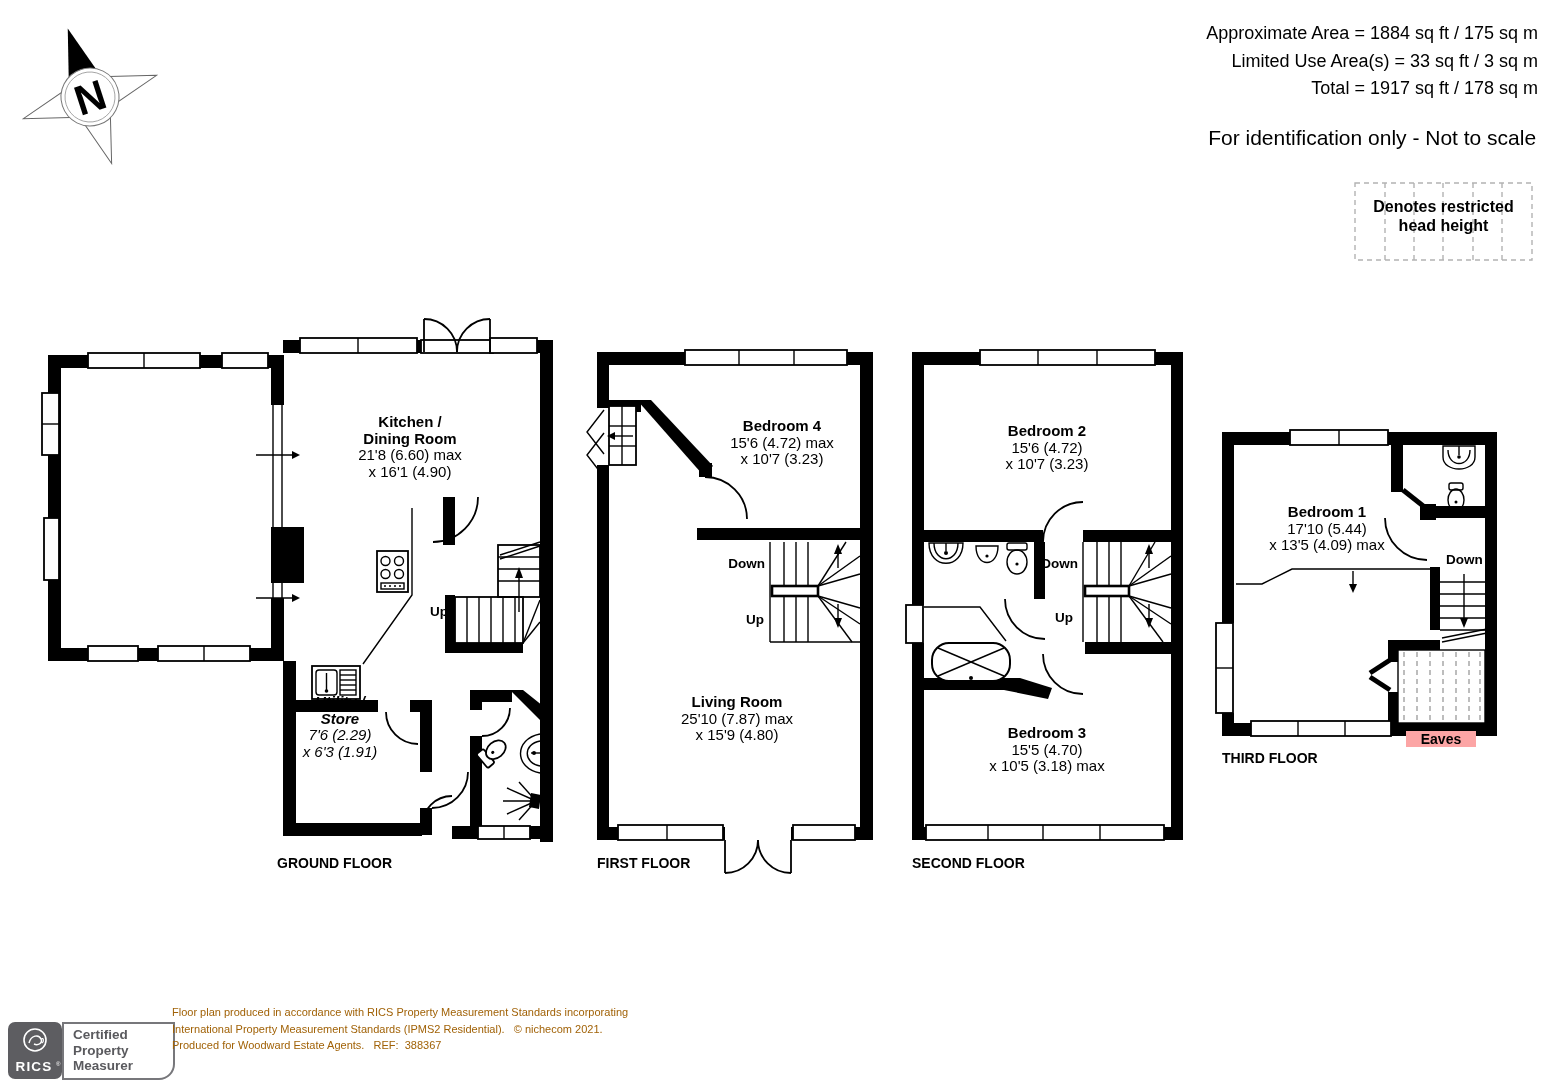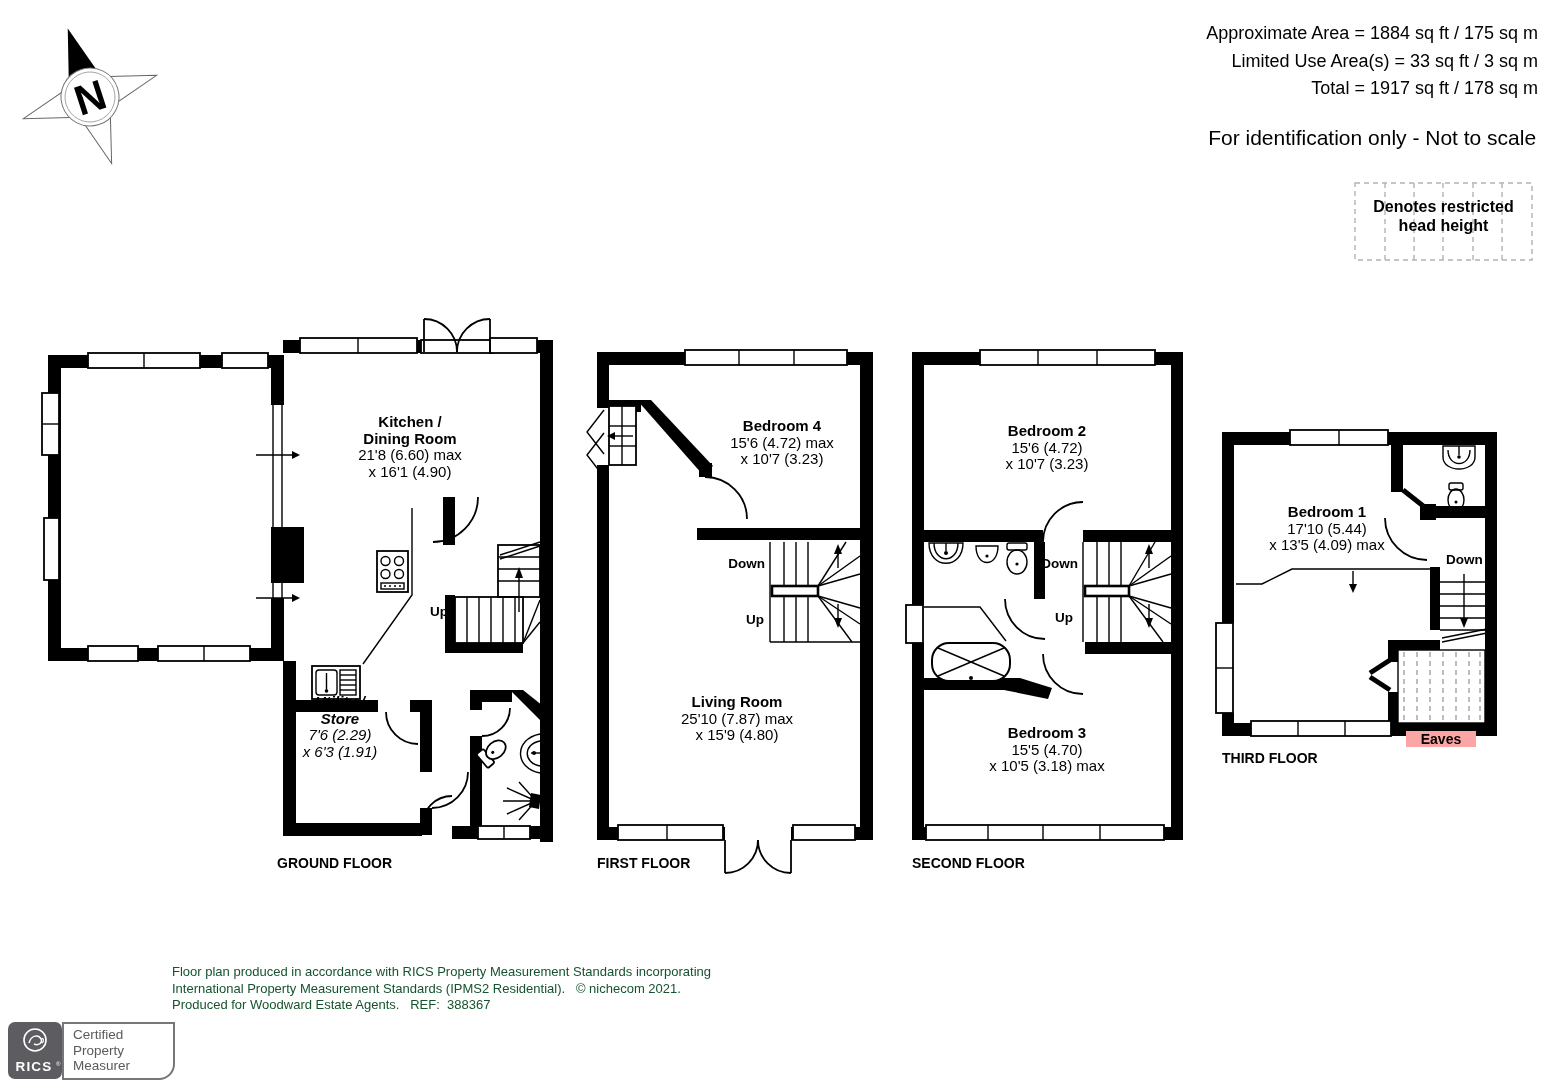--- a/index.html
+++ b/index.html
@@ -21,23 +21,23 @@
   .rname{font-weight:bold;white-space:pre-line;}
   .rdims{white-space:pre-line;}
   .floor-label{position:absolute;font-weight:bold;font-size:14px;}
   .stair-label{position:absolute;font-weight:bold;font-size:13.5px;}
   .right{text-align:right;}
   #eaves-label{position:absolute;left:1406px;top:684px;width:70px;text-align:center;
      font-weight:bold;font-size:14px;background:#fca5a5;margin-top:47px;}
   
   #badge{position:absolute;left:62px;top:1022px;width:100px;height:51px;
      border:2px solid #77777b;border-radius:0 0 16px 0;padding:3px 0 0 9px;
-     font-weight:normal;font-size:13.5px;line-height:15.5px;color:#5a5a5e;white-space:pre-line;}
-  #footer-text{position:absolute;left:172px;top:964px;font-size:13px;line-height:16.5px;
-     color:#14532d;}
+     font-weight:bold;font-size:13.5px;line-height:15.5px;color:#5a5a5e;white-space:pre-line;}
+  #footer-text{position:absolute;left:172px;top:1004px;font-size:11px;line-height:16.5px;
+     color:#a16207;}
   #footer-text div{white-space:pre-wrap;}
 </style>
 </head>
 <body>
 
 <div id="page">
 
 <svg width="1546" height="1080" viewBox="0 0 1546 1080" class="abs" style="left:0;top:0" xmlns="http://www.w3.org/2000/svg">
   <defs></defs>
   <style>

